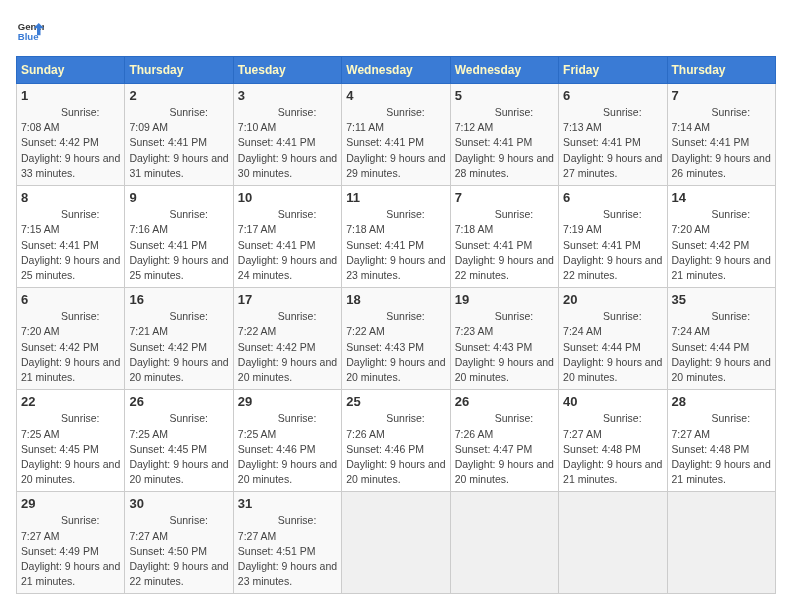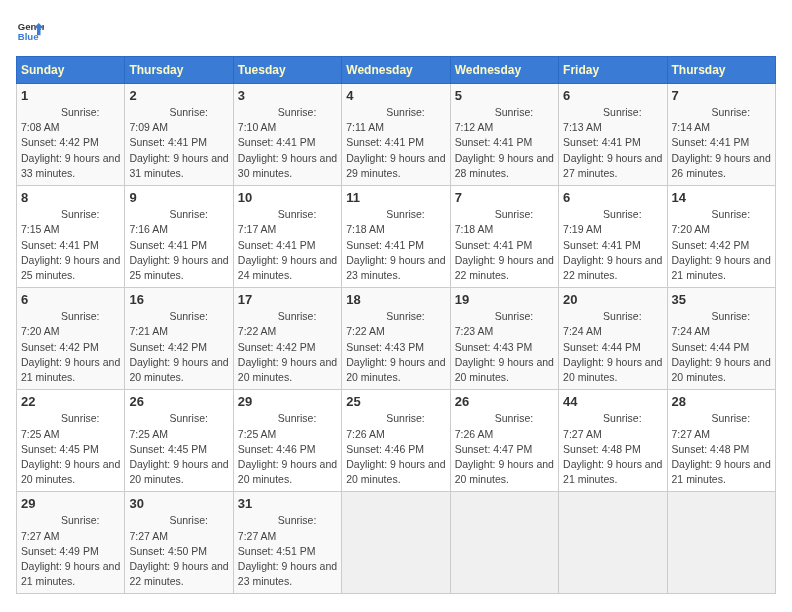--- a/index.html
+++ b/index.html
@@ -162,21 +162,21 @@
         <td><span class="day-num">22</span>
 <span class="day-detail">Sunrise: 7:25 AM<br>Sunset: 4:45 PM<br>Daylight: 9 hours and 20 minutes.</span></td>
         <td><span class="day-num">26</span>
 <span class="day-detail">Sunrise: 7:25 AM<br>Sunset: 4:45 PM<br>Daylight: 9 hours and 20 minutes.</span></td>
         <td><span class="day-num">29</span>
 <span class="day-detail">Sunrise: 7:25 AM<br>Sunset: 4:46 PM<br>Daylight: 9 hours and 20 minutes.</span></td>
         <td><span class="day-num">25</span>
 <span class="day-detail">Sunrise: 7:26 AM<br>Sunset: 4:46 PM<br>Daylight: 9 hours and 20 minutes.</span></td>
         <td><span class="day-num">26</span>
 <span class="day-detail">Sunrise: 7:26 AM<br>Sunset: 4:47 PM<br>Daylight: 9 hours and 20 minutes.</span></td>
-        <td><span class="day-num">44</span>
+        <td><span class="day-num">40</span>
 <span class="day-detail">Sunrise: 7:27 AM<br>Sunset: 4:48 PM<br>Daylight: 9 hours and 21 minutes.</span></td>
         <td><span class="day-num">28</span>
 <span class="day-detail">Sunrise: 7:27 AM<br>Sunset: 4:48 PM<br>Daylight: 9 hours and 21 minutes.</span></td>
       </tr>
       <tr>
         <td><span class="day-num">29</span>
 <span class="day-detail">Sunrise: 7:27 AM<br>Sunset: 4:49 PM<br>Daylight: 9 hours and 21 minutes.</span></td>
         <td><span class="day-num">30</span>
 <span class="day-detail">Sunrise: 7:27 AM<br>Sunset: 4:50 PM<br>Daylight: 9 hours and 22 minutes.</span></td>
         <td><span class="day-num">31</span>

